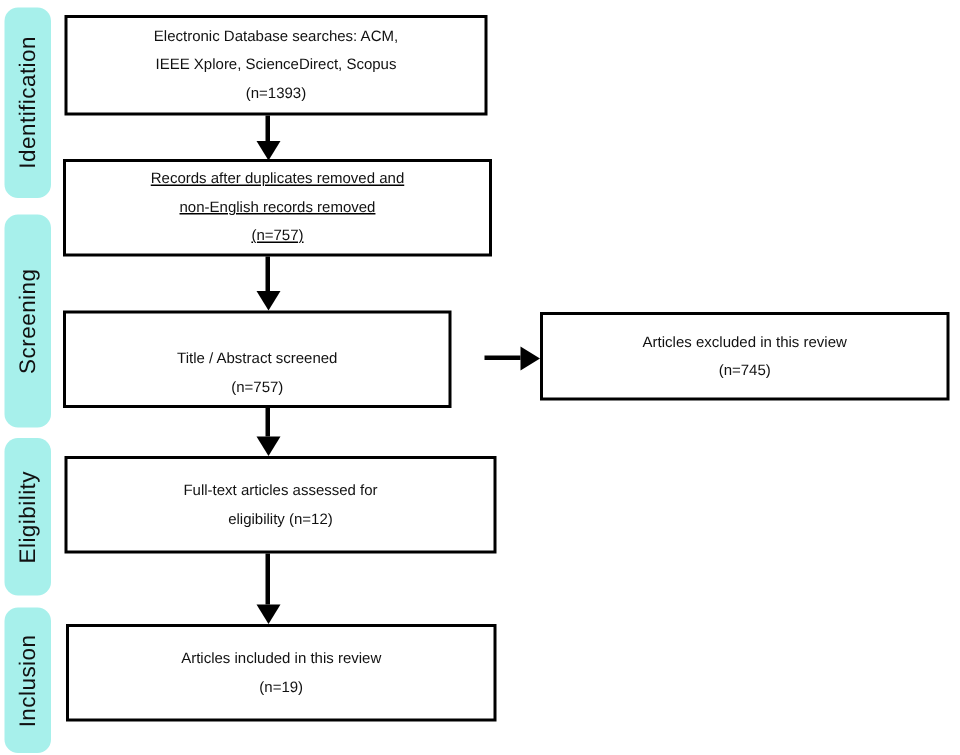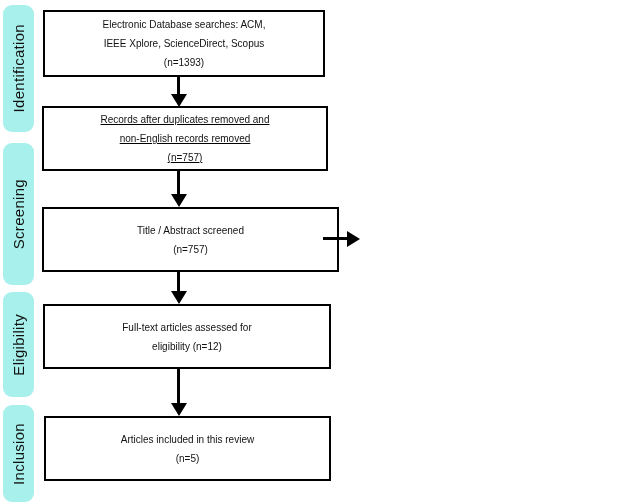--- a/index.html
+++ b/index.html
@@ -115,34 +115,38 @@
 IEEE Xplore, ScienceDirect, Scopus
 (n=1393)</div>
   </div>
 
   <div class="node" style="left:42px; top:106px; width:286px; height:65px;text-decoration:underline;">
     <div class="node-text">Records after duplicates removed and
 non-English records removed
 (n=757)</div>
   </div>
 
-  <div class="node" style="left:42px; top:207px; width:297px; height:65px;">
+  <div class="node" style="left:42px; top:207px; width:259px; height:65px;align-items:flex-end;">
     <div class="node-text">Title / Abstract screened
 (n=757)</div>
   </div>
 
+  <div class="node" style="left:360px; top:208px; width:273px; height:59px;">
+    <div class="node-text">Articles excluded in this review
+(n=745)</div>
+  </div>
 
   <div class="node" style="left:43px; top:304px; width:288px; height:65px;justify-content:center;">
     <div class="node-text">Full-text articles assessed for
 eligibility (n=12)</div>
   </div>
 
   <div class="node" style="left:44px; top:416px; width:287px; height:65px;">
     <div class="node-text">Articles included in this review
-(n=5)</div>
+(n=19)</div>
   </div>
 
   <div class="arrow-v" style="left:170px; top:77px; height:30px;">
     <div class="stem"></div>
     <div class="head-down"></div>
   </div>
 
   <div class="arrow-v" style="left:170px; top:171px; height:36px;">
     <div class="stem"></div>
     <div class="head-down"></div>

